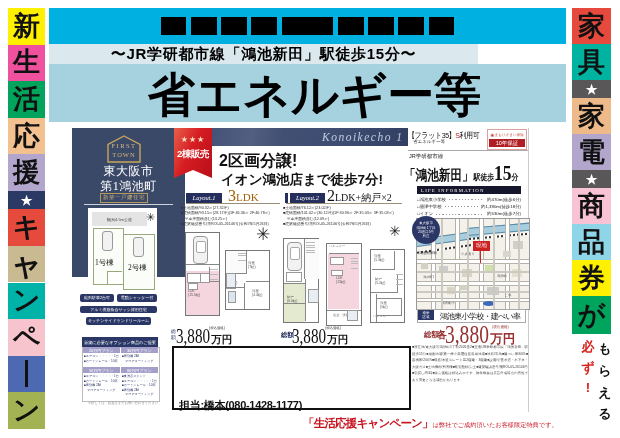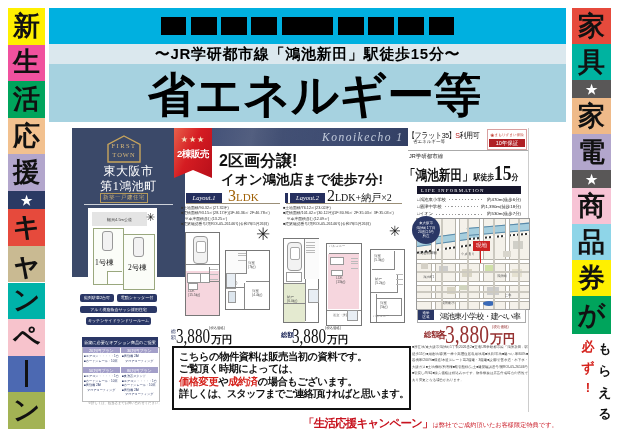--- a/index.html
+++ b/index.html
@@ -51,21 +51,21 @@
     </span>
  <span style="display:flex;gap:4.5px">
       <i style="display:block;width:25.8px;height:18.5px;background:#000"></i>
       <i style="display:block;width:25.8px;height:18.5px;background:#000"></i>
       <i style="display:block;width:25.8px;height:18.5px;background:#000"></i>
       <i style="display:block;width:25.8px;height:18.5px;background:#000"></i>
       <i style="display:block;width:25.8px;height:18.5px;background:#000"></i>
     </span>
 </div>
 
-<div class="abs" style="left:49px;top:44px;width:517px;height:20px;background:#dbe8ee;display:flex;align-items:center;justify-content:center">
+<div class="abs" style="left:49px;top:44px;width:429px;height:20px;background:#dbe8ee;display:flex;align-items:center;justify-content:center">
  <span style="font-size:15px;font-weight:bold;color:#000;letter-spacing:0.7px">〜JR学研都市線「鴻池新田」駅徒歩15分〜</span>
 </div>
 
 <div class="abs" style="left:49px;top:64px;width:517px;height:58px;background:#a6d2e0;display:flex;align-items:center;justify-content:center">
  <span style="font-size:47px;font-weight:bold;color:#000;letter-spacing:0px;margin:5px 0 0 14px">省エネルギー等</span>
 </div>
 
 <div class="abs" id="flyer" style="left:72px;top:128px;width:456px;height:284px;background:#fff;border-right:1px solid #ccc">
 </div>
 
@@ -290,16 +290,16 @@
 <div class="abs serif" style="left:436px;top:311px;width:88px;font-size:8px;color:#111;text-align:center;white-space:nowrap;letter-spacing:-0.7px">鴻池東小学校・建ぺい率</div>
 
 <div class="abs" style="left:424px;top:330px;font-size:7.5px;color:#963232;font-weight:bold">総額</div>
 <div class="abs" style="left:437px;top:328px;font-size:10px;color:#963232;font-weight:bold">各</div>
 <div class="abs serif" style="left:445px;top:321px;font-size:25px;color:#963232;white-space:nowrap"><span style="display:inline-block;transform:scaleX(.78);transform-origin:left">3,880</span><span style="display:inline-block;margin-left:-11px;font-size:12.5px;font-weight:bold">万円</span></div>
 <div class="abs" style="left:492px;top:325px;font-size:3.6px;color:#963232">(税込価格)</div>
 
 <div class="abs" style="left:412px;top:344px;width:116px;font-size:3.4px;color:#444;line-height:6.6px;text-align:justify">■所在地/東大阪市鴻池町1丁目2026番2■交通/JR学研都市線「鴻池新田」駅徒歩15分■用途地域/第一種中高層住居専用地域■地目/宅地■建ぺい率/60%■容積率/200%■構造/木造スレート葺2階建・3階建■設備/公営水道・本下水・大阪ガス■土地権利/所有権■取引態様/売主■建築確認番号/第ROI-05-26146号■引渡し/即時■販売価格は税込表示です。物件概要は広告作成時点の情報であり変更となる場合があります。</div>
 
 <div class="abs" style="left:172px;top:346px;width:239px;height:64px;border:2px solid #111;background:#fff;padding:3px 5px;box-sizing:border-box">
- <div style="font-size:10.3px;font-weight:bold;color:#111;line-height:12.4px;letter-spacing:-0.5px;white-space:nowrap">こちらの物件資料は販売当初の資料です。<br>ご覧頂く時期によっては、<br><span style="color:#d5221c">価格変更</span>や<span style="color:#d5221c">成約済</span>の場合もございます。<br><span style="letter-spacing:-0.9px">詳しくは、スタッフまでご連絡頂ければと思います。</span></div>
+ <div style="position:absolute;left:5px;top:49.5px;font-size:11px;font-weight:bold;color:#111;letter-spacing:-0.3px;white-space:nowrap">担当:橋本(080-1428-1177)</div>
 </div>
 
 <div class="abs" style="left:303px;top:413px;color:#c8131f;white-space:nowrap"><span style="font-size:11.5px;font-weight:bold;letter-spacing:-0.8px">「生活応援キャンペーン」</span><span style="font-size:6.2px">は弊社でご成約頂いたお客様限定特典です。</span></div>
 
 </body></html>

